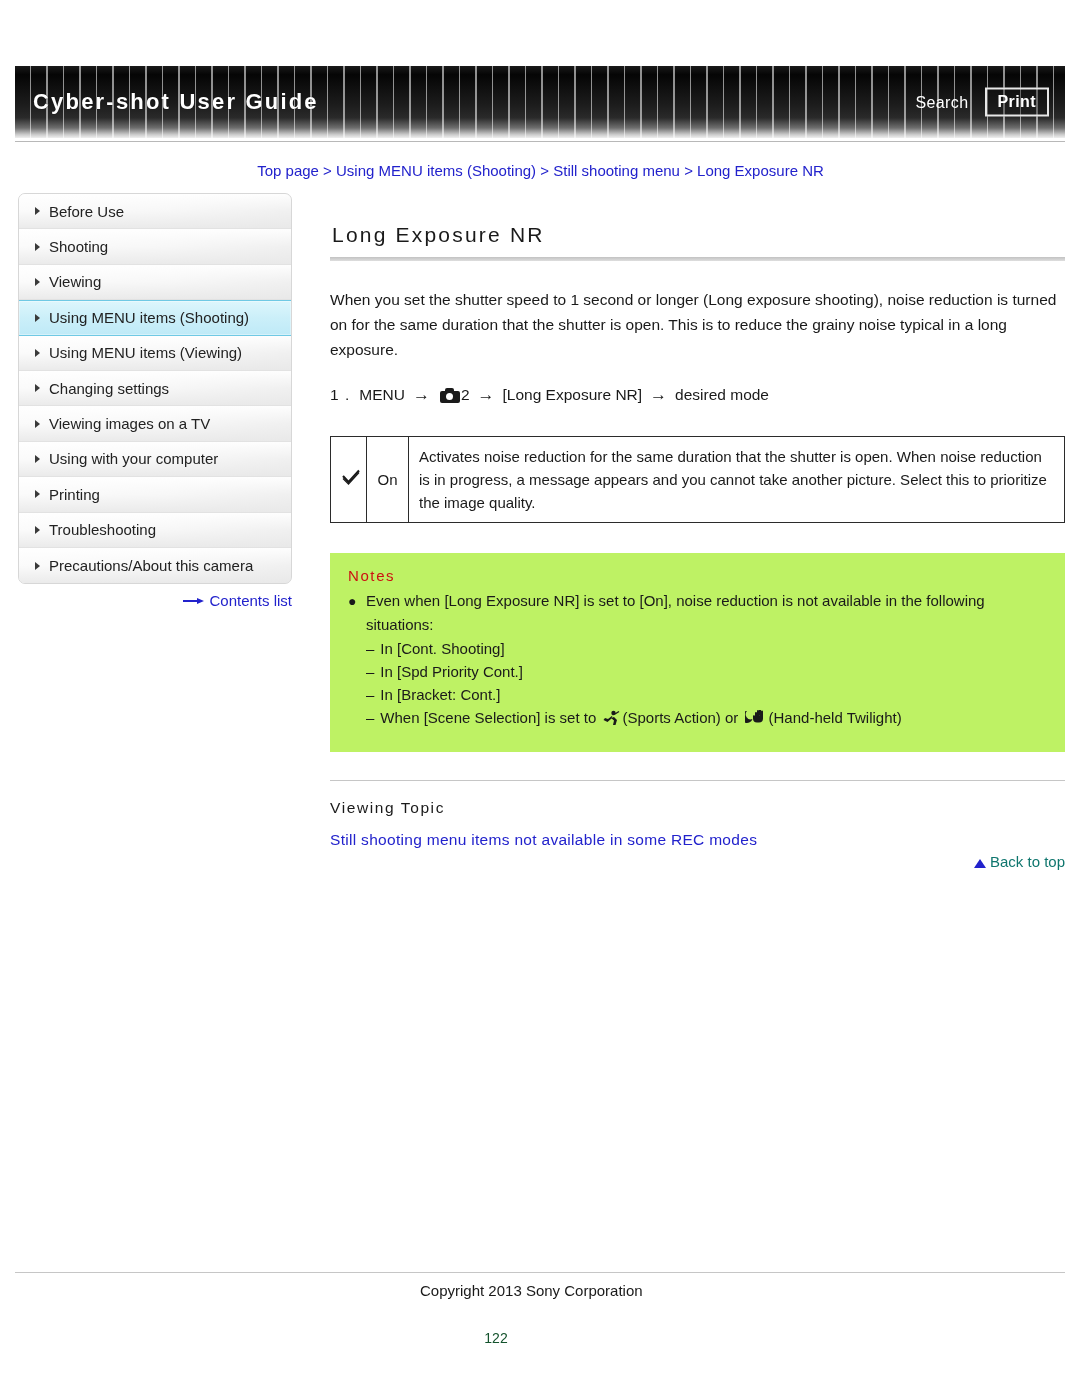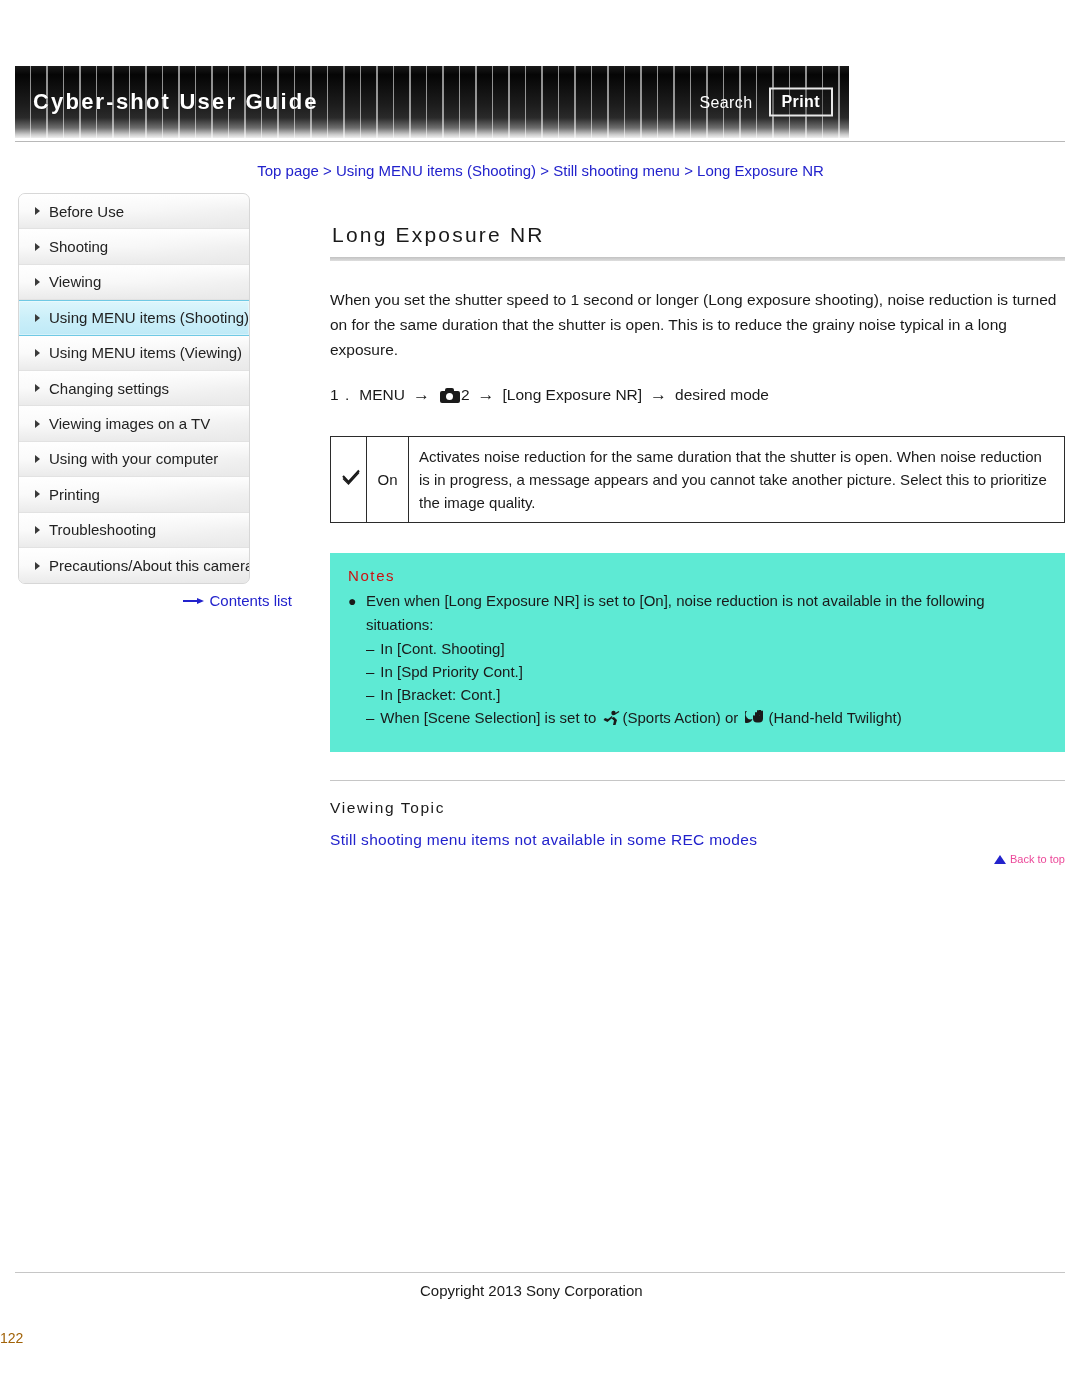--- a/index.html
+++ b/index.html
@@ -15,21 +15,21 @@
     color: #1a1a1a;
     position: relative;
     overflow: hidden;
   }
 
   
   .header-wrap {
     position: absolute;
     left: 15px;
     top: 66px;
-    width: 834px;
+    width: 1050px;
     height: 72px;
   }
   .header-bar {
     position: absolute;
     inset: 0;
     background:
       repeating-linear-gradient(to right,
         rgba(255,255,255,0) 0px,
         rgba(255,255,255,0) 15px,
         rgba(255,255,255,0.55) 15px,
@@ -103,21 +103,21 @@
     white-space: nowrap;
   }
   .breadcrumb .crumb { cursor: pointer; }
   .breadcrumb .sep { color: #2222cc; }
 
   
   .sidebar {
     position: absolute;
     left: 18px;
     top: 193px;
-    width: 232px;
+    width: 274px;
     border: 1px solid #d7d7d7;
     border-radius: 7px;
     background: linear-gradient(to right, #fbfbfb 0%, #f4f4f4 55%, #e6e6e6 100%);
     overflow: hidden;
   }
   .side-item {
     position: relative;
     height: 35.4px;
     display: flex;
     align-items: center;
@@ -252,21 +252,21 @@
   td.check-col { width: 36px; text-align: center; padding: 0; }
   td.label-col { width: 42px; text-align: center; padding: 0; }
   .check-icon {
     display: inline-block;
     width: 20px;
     height: 16px;
   }
 
   
   .notes {
-    background: #5eead4;
+    background: #bef264;
     padding: 14px 16px 20px 18px;
     margin-bottom: 28px;
   }
   .notes-head {
     color: #cc1111;
     font-size: 15px;
     letter-spacing: 1.6px;
     margin-bottom: 5px;
   }
   .note-row {
@@ -311,22 +311,22 @@
   .related-link {
     font-size: 15.5px;
     color: #2222cc;
     cursor: pointer;
     letter-spacing: 0.3px;
   }
   .back-to-top {
     position: absolute;
     right: 0;
     top: 660px;
-    font-size: 11px;
-    color: #ec4899;
+    font-size: 15px;
+    color: #0f766e;
     cursor: pointer;
     white-space: nowrap;
   }
   .tri-up-icon {
     display: inline-block;
     width: 0; height: 0;
     border-left: 6px solid transparent;
     border-right: 6px solid transparent;
     border-bottom: 9px solid #2222cc;
     margin-right: 4px;
@@ -346,23 +346,23 @@
     top: 1282px;
     font-size: 15px;
     color: #1a1a1a;
     white-space: nowrap;
   }
   .page-number {
     position: absolute;
     left: 0;
     top: 1330px;
     width: 992px;
-    text-align: left;
+    text-align: center;
     font-size: 14px;
-    color: #a16207;
+    color: #14532d;
   }
 </style>
 </head>
 <body>
 
 <div class="header-wrap">
   <div class="header-bar"></div>
   <div class="header-title">Cyber-shot User Guide</div>
   <div class="header-actions">
     <span class="search-link">Search</span>

